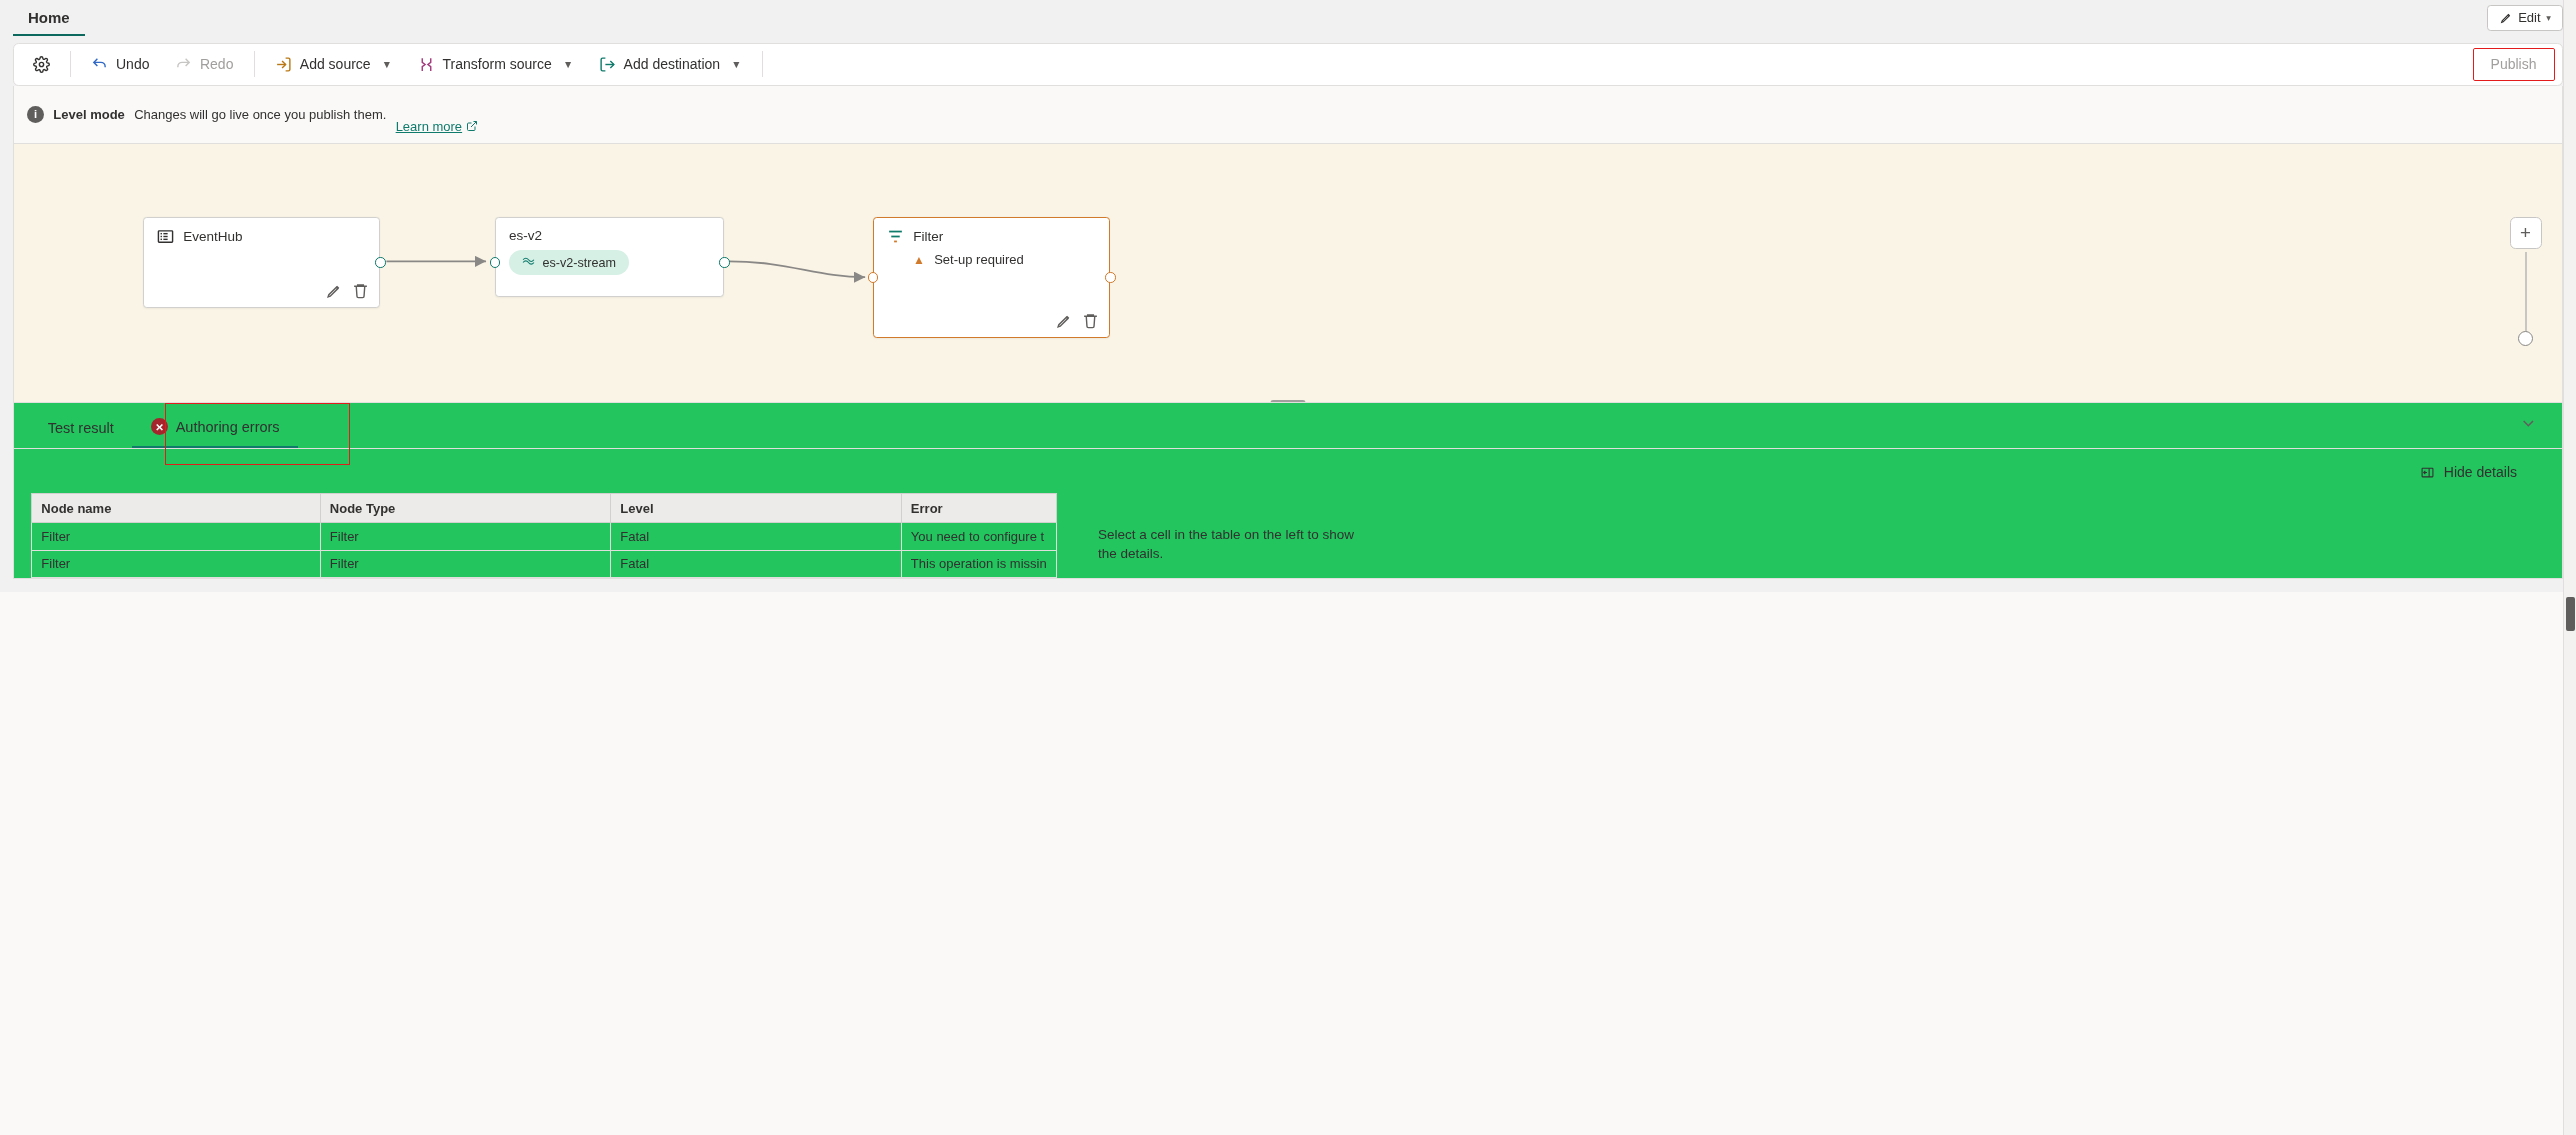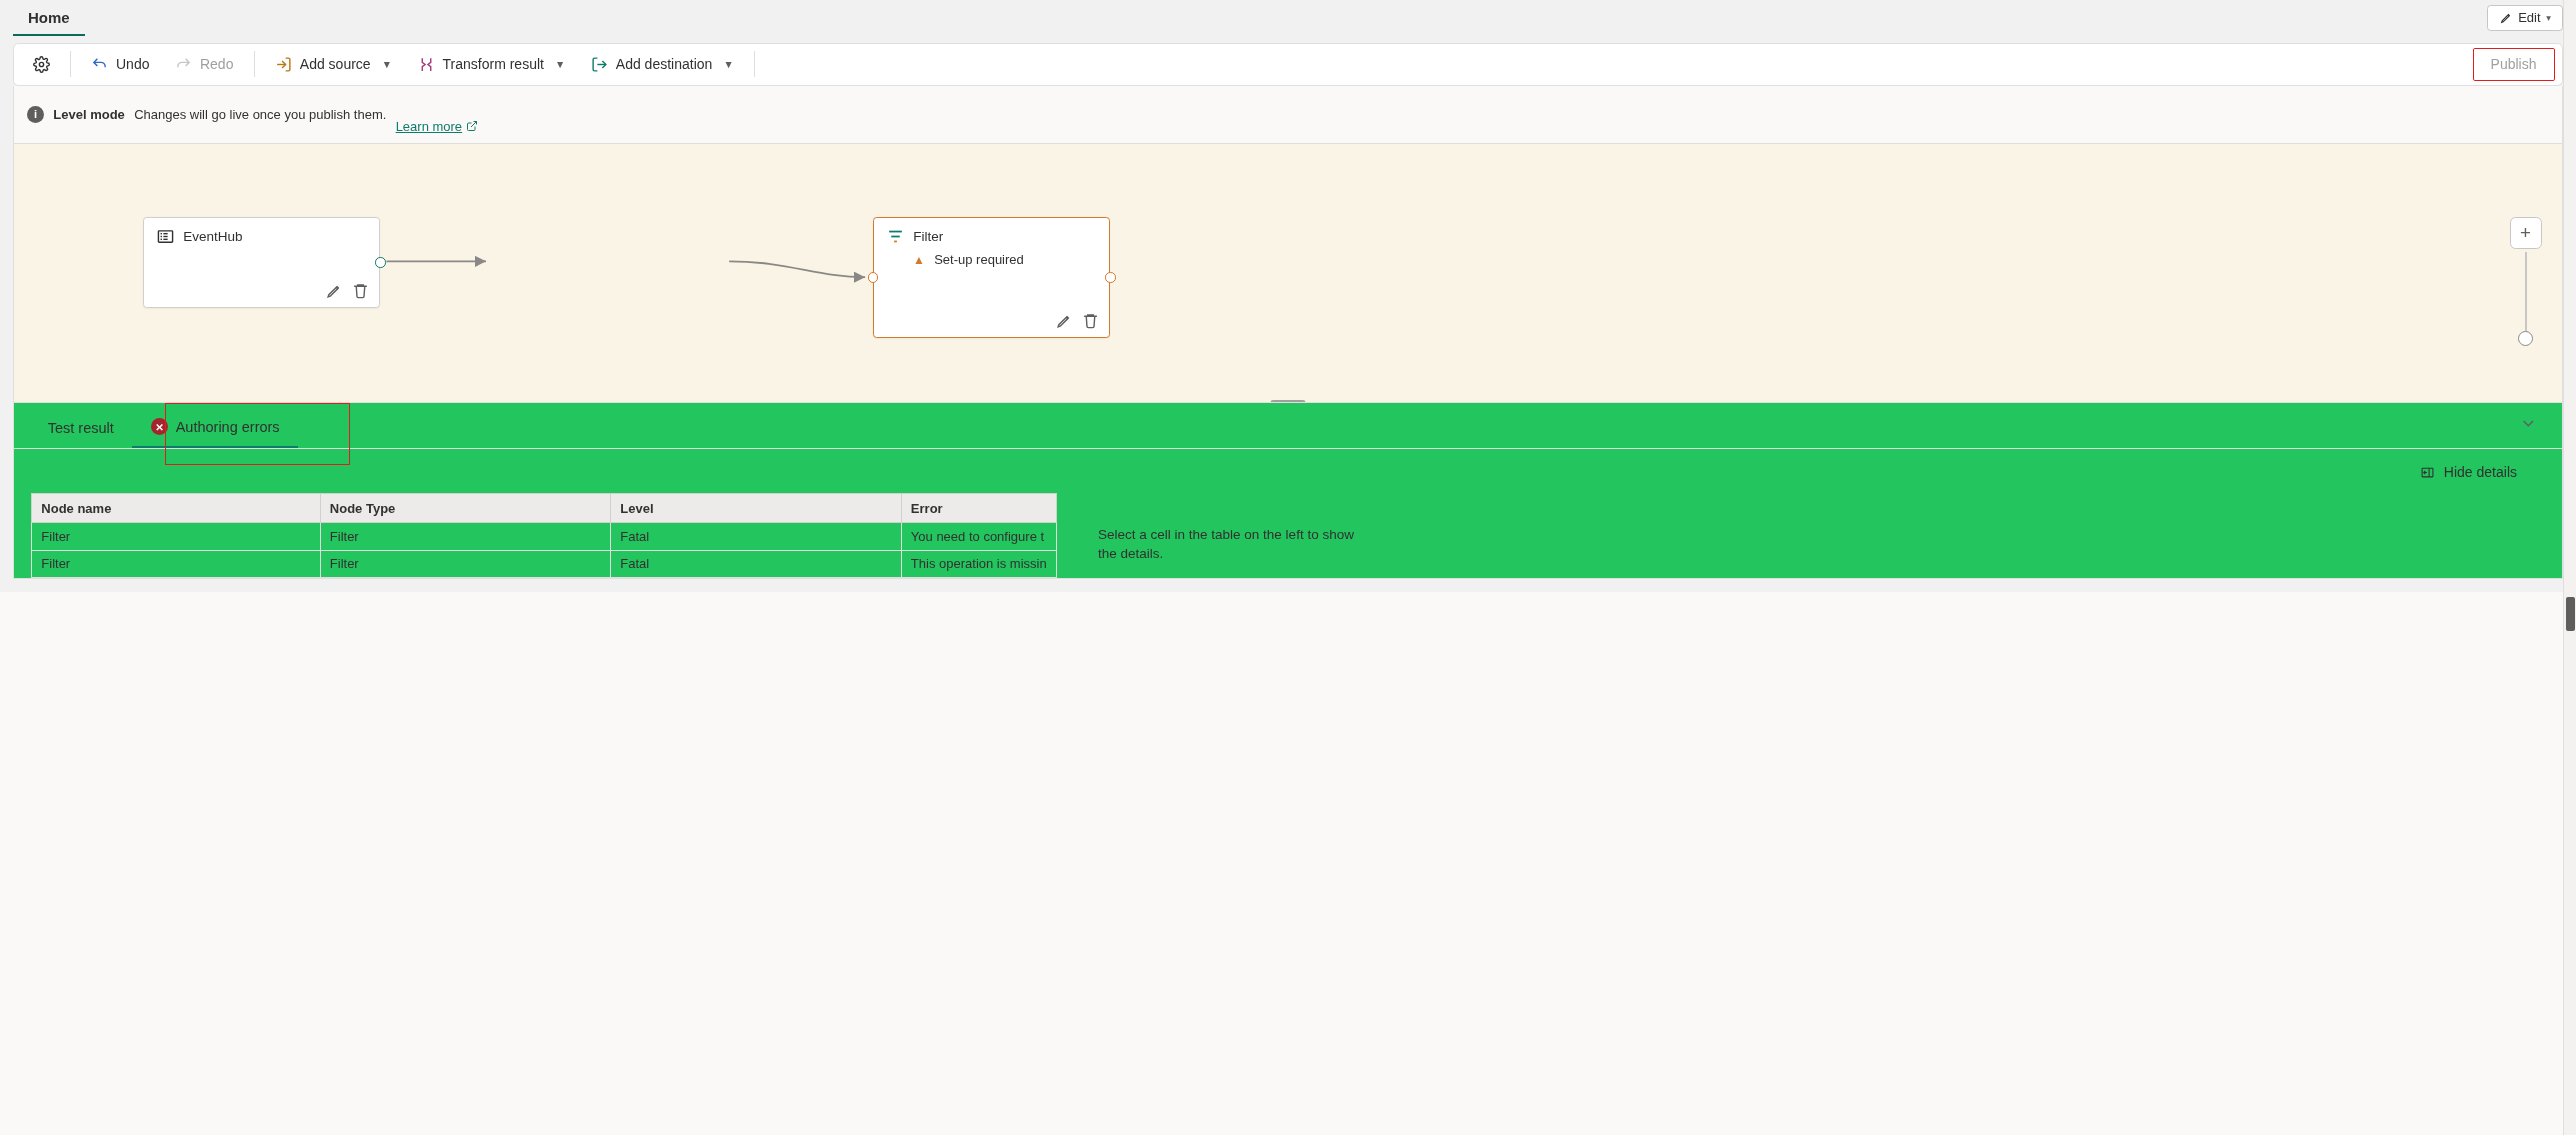--- a/index.html
+++ b/index.html
@@ -358,21 +358,21 @@
       <span>Add source</span>
       <span class="chev">▼</span>
     </div>
     <div class="toolbar-btn">
       <span class="icon">
         <svg viewBox="0 0 24 24" width="17" height="17" fill="none" stroke="#a4387c" stroke-width="2">
             <path d="M6 3v6l4 3-4 3v6"></path>
             <path d="M18 3v6l-4 3 4 3v6"></path>
           </svg>
       </span>
-      <span>Transform result</span>
+      <span>Transform source</span>
       <span class="chev">▼</span>
     </div>
     <div class="toolbar-btn">
       <span class="icon">
         <svg viewBox="0 0 24 24" width="17" height="17" fill="none" stroke="#0f7b6c" stroke-width="2">
             <path d="M9 21H5a2 2 0 0 1-2-2V5a2 2 0 0 1 2-2h4"></path>
             <path d="M16 17l5-5-5-5"></path>
             <path d="M21 12H9"></path>
           </svg>
       </span>
@@ -434,20 +434,36 @@
           </span>
           <span class="act">
             <svg viewBox="0 0 24 24" width="17" height="17" fill="none" stroke="#605e5c" stroke-width="2">
                 <path d="M3 6h18M8 6V4h8v2M6 6l1 14a2 2 0 0 0 2 2h6a2 2 0 0 0 2-2L18 6"></path>
               </svg>
           </span>
         </div>
         <div class="port" style="right:-6.5px; top:39px;"></div>
       </div>
 
+      <div class="node node2">
+        <div class="node-header">
+          <span>es-v2</span>
+        </div>
+        <div class="node-body">
+          <div class="chip">
+            <svg viewBox="0 0 24 24" fill="none" stroke="#0f7b6c" stroke-width="2">
+                <path d="M2 12c3-4 7-4 10 0s7 4 10 0"></path>
+                <path d="M2 7c3-4 7-4 10 0s7 4 10 0"></path>
+              </svg>
+            <span>es-v2-stream</span>
+          </div>
+        </div>
+        <div class="port" style="left:-6.5px; top:39px;"></div>
+        <div class="port" style="right:-6.5px; top:39px;"></div>
+      </div>
 
       <div class="node node3">
         <div class="node-header">
           <span class="node-icon">
             <svg viewBox="0 0 24 24" width="17" height="17" fill="none">
                 <path d="M3 5h18" stroke="#0f7b6c" stroke-width="2.5"></path>
                 <path d="M6 12h12" stroke="#0f7b6c" stroke-width="2.5"></path>
                 <path d="M10 19h4" stroke="#d17a2b" stroke-width="2.5"></path>
               </svg>
           </span>

